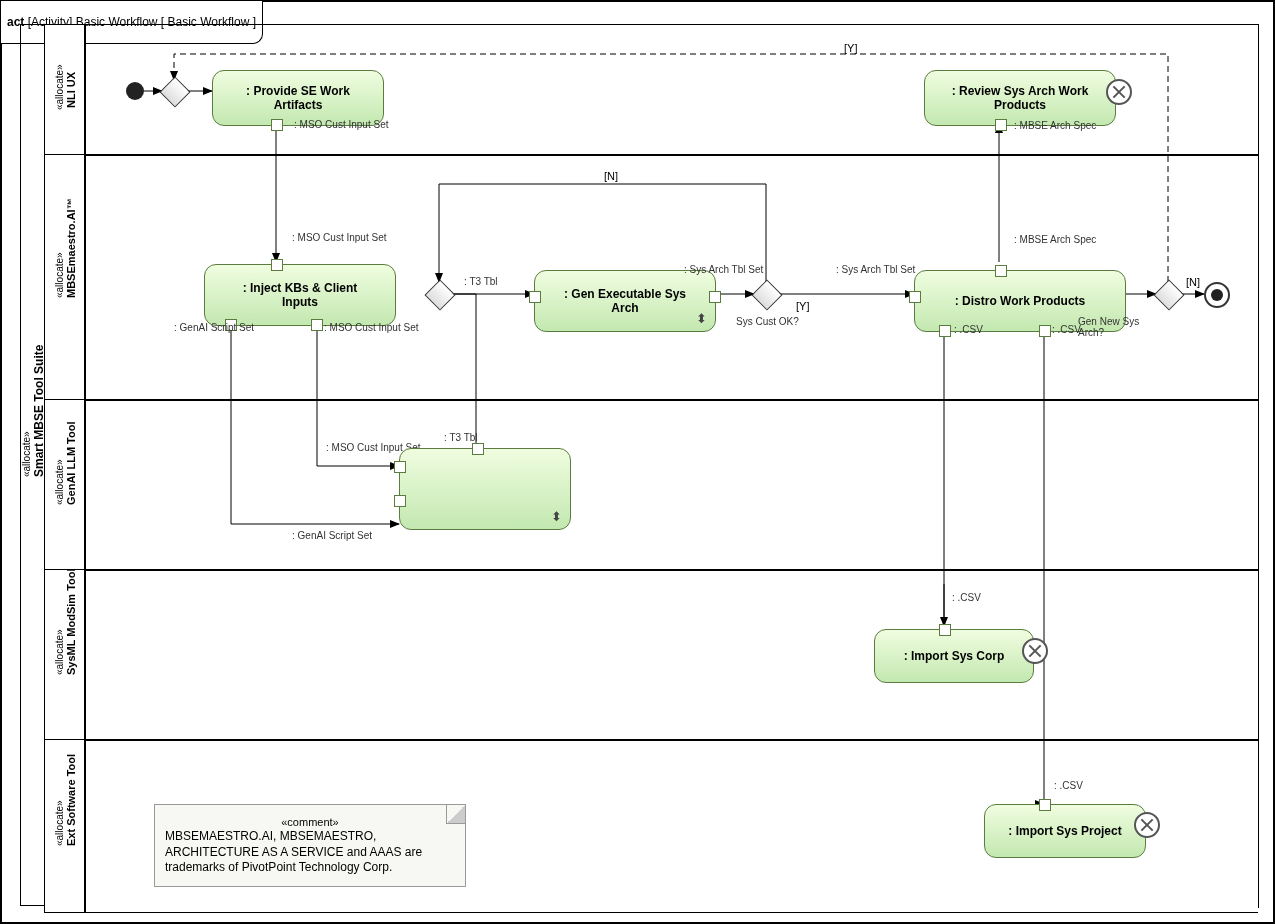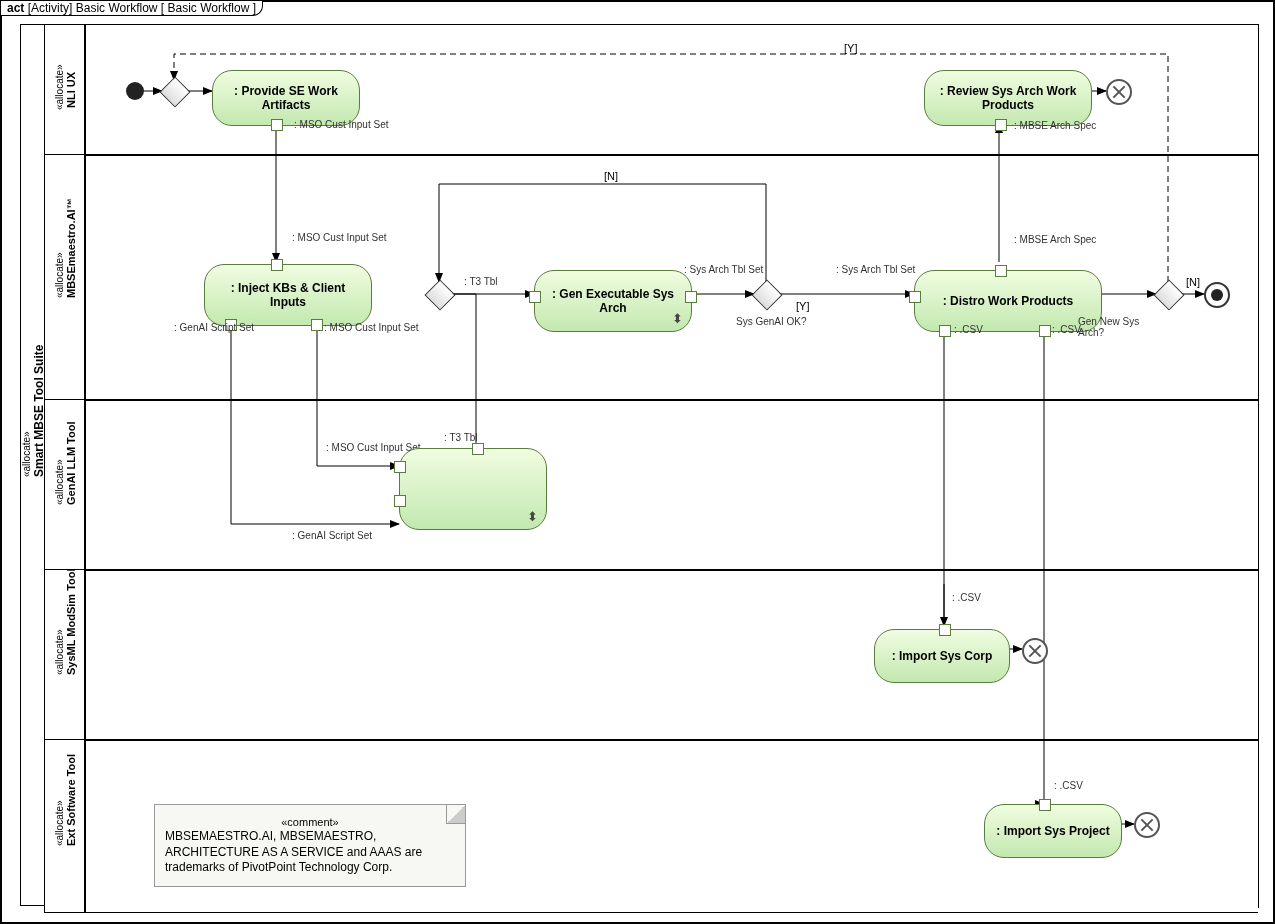--- a/index.html
+++ b/index.html
@@ -1,25 +1,25 @@
 <!DOCTYPE html>
 <html><head>
 <meta charset="utf-8">
 <style>
   html,body{margin:0;padding:0;background:#fff;font-family:Arial,Helvetica,sans-serif;font-size:11px;color:#000}
   .frame{position:relative;width:1275px;height:924px;border:2px solid #000;box-sizing:border-box}
-  .tab{position:absolute;left:-1px;top:-1px;background:#fff;border:1px solid #000;border-top:none;border-left:none;padding:0 6px;font-size:12px;border-bottom-right-radius:10px}
+  .tab{position:absolute;left:-1px;top:-1px;background:#fff;border:1px solid #000;border-top:none;border-left:none;padding:14px 6px;font-size:12px;border-bottom-right-radius:10px}
   .tab b{font-weight:bold}
   .swimV{position:absolute;left:18px;top:22px;width:24px;height:880px;border:1px solid #000;text-align:center}
   .swimV .inner{position:absolute;left:0;right:0;top:50%;transform:translateY(-50%) rotate(-90deg);white-space:nowrap;font-size:12px}
   .lanesWrap{position:absolute;left:42px;top:22px;right:14px;bottom:14px;border-right:1px solid #000}
   .laneLabel{position:absolute;left:0;width:40px;border:1px solid #000;text-align:center;background:#fff}
   .laneLabel .inner{position:absolute;left:0;right:0;top:50%;transform:translateY(-50%) rotate(-90deg);white-space:nowrap;font-size:11px}
   .laneBody{position:absolute;left:40px;right:0;border-top:1px solid #000;border-bottom:1px solid #000;border-left:1px solid #000}
-  .activity{position:absolute;background:linear-gradient(#f0fde0,#c3e8b0);border:1px solid #5a7c3e;border-radius:20px;text-align:center;font-weight:bold;font-size:12px;padding:6px 8px;display:flex;align-items:center;justify-content:center;line-height:1.2}
+  .activity{position:absolute;background:linear-gradient(#f0fde0,#c3e8b0);border:1px solid #5a7c3e;border-radius:12px;text-align:center;font-weight:bold;font-size:12px;padding:6px 20px;display:flex;align-items:center;justify-content:center;line-height:1.2}
   .pin{position:absolute;width:10px;height:10px;background:#fff;border:1px solid #5a7c3e}
   .pinlabel{position:absolute;font-size:10px;color:#333;white-space:nowrap}
   .decision{position:absolute;width:20px;height:20px;background:linear-gradient(#fff,#ddd);border:1px solid #333;transform:rotate(45deg)}
   .initial{position:absolute;width:18px;height:18px;background:#222;border-radius:50%}
   .finalFlow{position:absolute;width:22px;height:22px;border:2px solid #555;border-radius:50%;background:#fff}
   .finalFlow::before,.finalFlow::after{content:"";position:absolute;left:50%;top:50%;width:16px;height:2px;background:#555;transform-origin:center}
   .finalFlow::before{transform:translate(-50%,-50%) rotate(45deg)}
   .finalFlow::after{transform:translate(-50%,-50%) rotate(-45deg)}
   .activityFinal{position:absolute;width:22px;height:22px;border:2px solid #333;border-radius:50%;display:flex;align-items:center;justify-content:center;background:#fff}
   .activityFinal .dot{width:12px;height:12px;background:#222;border-radius:50%}
@@ -153,21 +153,21 @@
 
     <div class="activity" style="left:490px;top:246px;width:140px;height:48px">
       <span>: Gen Executable Sys Arch</span>
       <span class="pin" style="left:-6px;top:20px"></span>
       <span class="pin" style="right:-6px;top:20px"></span>
       <span class="rake">⬍</span>
     </div>
     <div class="pinlabel" style="left:640px;top:240px">: Sys Arch Tbl Set</div>
 
     <div class="decision" style="left:712px;top:260px"></div>
-    <div class="pinlabel" style="left:692px;top:292px">Sys GenAI OK?</div>
+    <div class="pinlabel" style="left:692px;top:292px">Sys Cust OK?</div>
     <div class="guard" style="left:560px;top:146px">[N]</div>
     <div class="guard" style="left:752px;top:276px">[Y]</div>
 
     <div class="pinlabel" style="left:792px;top:240px">: Sys Arch Tbl Set</div>
     <div class="activity" style="left:870px;top:246px;width:170px;height:48px">
       <span>: Distro Work Products</span>
       <span class="pin" style="left:-6px;top:20px"></span>
       <span class="pin" style="left:80px;top:-6px"></span>
       <span class="pin" style="left:24px;bottom:-6px"></span>
       <span class="pin" style="left:124px;bottom:-6px"></span>

